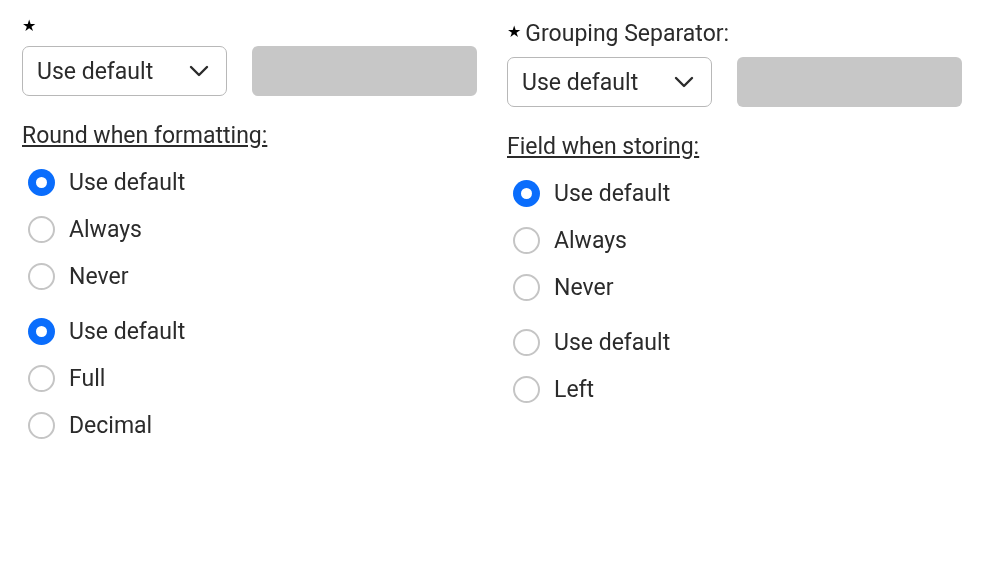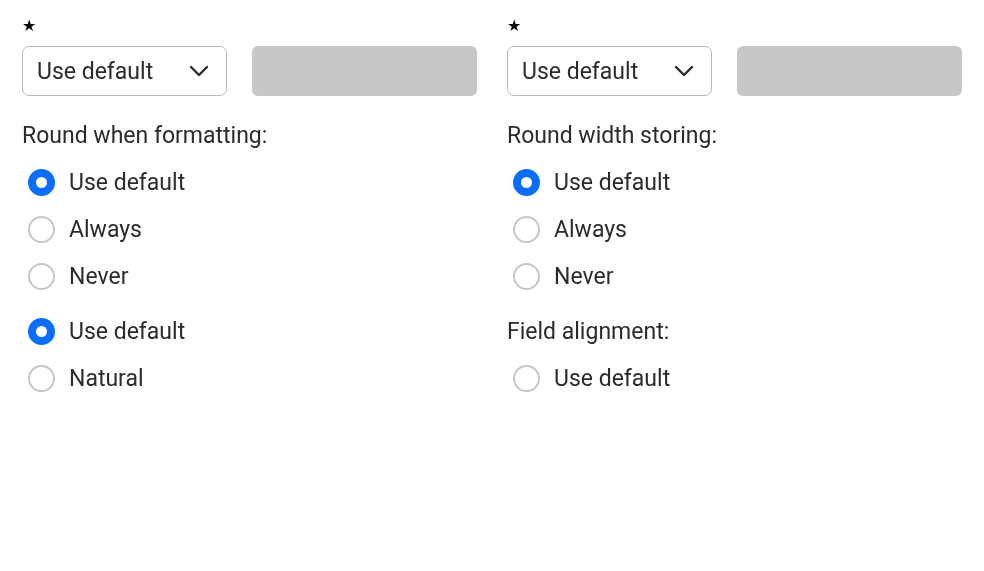--- a/index.html
+++ b/index.html
@@ -61,20 +61,21 @@
     }
     .chevron svg { display: block; }
     .disabled-box {
       width: 225px;
       height: 50px;
       background: #c7c7c7;
       border-radius: 6px;
     }
     .section-label {
       margin-bottom: 20px;
+      text-decoration: underline;
     }
     .radio-group {
       display: flex;
       flex-direction: column;
       gap: 20px;
       margin-left: 6px;
       margin-bottom: 28px;
     }
     .radio-row {
       display: flex;
@@ -148,58 +149,66 @@
       </div>
     </div>
 
     <div class="radio-group">
       <div class="radio-row">
         <div class="radio selected"></div>
         <span class="radio-label">Use default</span>
       </div>
       <div class="radio-row">
         <div class="radio"></div>
-        <span class="radio-label">Natural</span>
+        <span class="radio-label">Full</span>
+      </div>
+      <div class="radio-row">
+        <div class="radio"></div>
+        <span class="radio-label">Decimal</span>
       </div>
     </div>
   </div>
 
   <div class="column">
     <div class="label-row">
       <span class="star">★</span>
+      <span>Grouping Separator:</span>
     </div>
     <div class="input-row">
       <div class="select-wrap">
         <span class="select-value">Use default</span>
         <span class="chevron">
           <svg width="20" height="12" viewBox="0 0 20 12">
               <path d="M2 2 L10 10 L18 2" stroke="#2b2b2b" stroke-width="2.4" fill="none" stroke-linecap="round" stroke-linejoin="round"></path>
             </svg>
         </span>
       </div>
       <div class="disabled-box"></div>
     </div>
 
-    <div class="section-label">Round width storing:</div>
+    <div class="section-label">Field when storing:</div>
     <div class="radio-group">
       <div class="radio-row">
         <div class="radio selected"></div>
         <span class="radio-label">Use default</span>
       </div>
       <div class="radio-row">
         <div class="radio"></div>
         <span class="radio-label">Always</span>
       </div>
       <div class="radio-row">
         <div class="radio"></div>
         <span class="radio-label">Never</span>
       </div>
     </div>
 
-    <div class="section-label">Field alignment:</div>
-    <div class="radio-group">
-      <div class="radio-row">
-        <div class="radio"></div>
-        <span class="radio-label">Use default</span>
+    <div class="radio-group">
+      <div class="radio-row">
+        <div class="radio"></div>
+        <span class="radio-label">Use default</span>
+      </div>
+      <div class="radio-row">
+        <div class="radio"></div>
+        <span class="radio-label">Left</span>
       </div>
     </div>
   </div>
 </div>
 
 </body></html>

